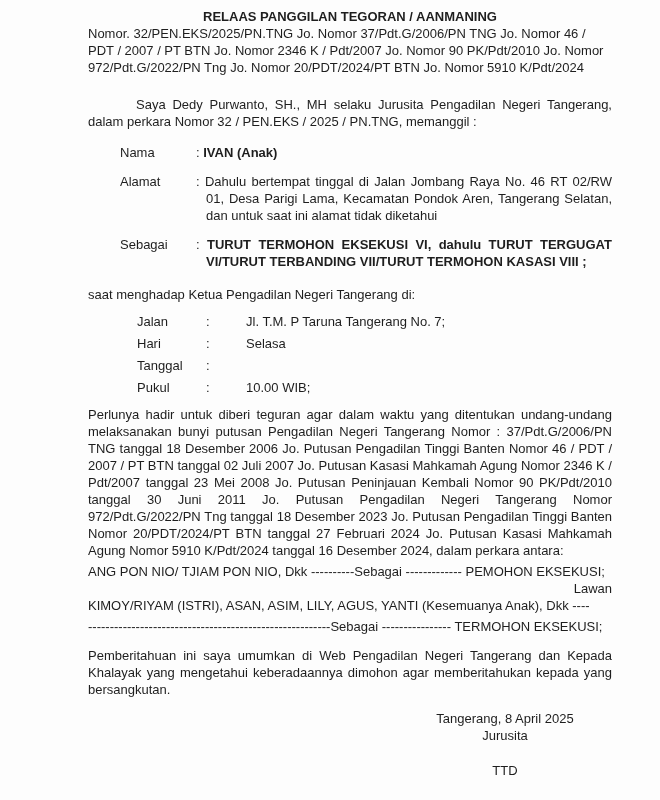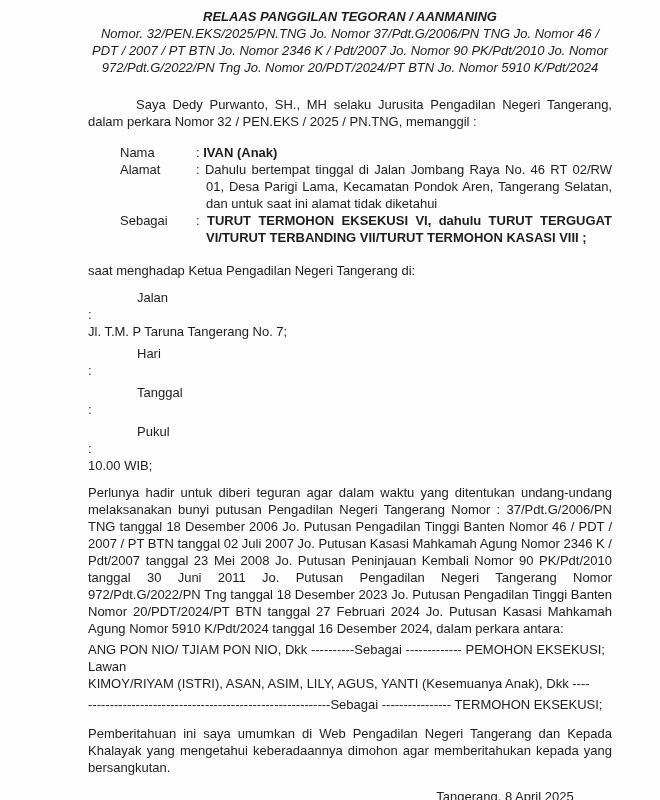--- a/index.html
+++ b/index.html
@@ -8,55 +8,55 @@
     height: 800px;
     overflow: hidden;
     background: #fdfdfd;
     color: #1e1e1e;
     font-family: "Liberation Sans", "DejaVu Sans", sans-serif;
     font-size: 13px;
     line-height: 17px;
   }
   .page { padding: 8px 48px 0 88px; }
 
-  .header { text-align: center; font-style: italic; }
+  .header { text-align: center; }
   .title { font-weight: bold; }
-  .case-numbers { text-align: center; }
+  .case-numbers { text-align: left; }
 
   .opening {
     margin-top: 20px;
     text-align: justify;
     text-indent: 48px;
   }
 
   .identity { margin-top: 14px; }
-  .id-row { display: flex; }
+  .id-row { display: flex; margin-top: 12px; }
   .id-label { flex: none; width: 76px; margin-left: 32px; }
   .id-value {
     flex: 1;
     text-align: justify;
     padding-left: 10px;
     text-indent: -10px;
   }
   .v-bold { font-weight: bold; }
 
   .summon { margin-top: 16px; }
 
   .schedule { margin-top: 10px; }
-  .sch-row { display: flex; margin-bottom: 5px; flex-direction: column; }
+  .sch-row { display: flex; margin-bottom: 5px; }
   .sch-label { flex: none; width: 69px; margin-left: 49px; }
   .sch-sep { flex: none; width: 40px; }
   .sch-value { flex: 1; }
 
   .body-par { margin-top: 10px; text-align: justify; }
 
   .parties { margin-top: 4px; }
   .party-line { white-space: nowrap; }
   .b { font-weight: normal; }
-  .versus { text-align: left; }
+  .versus { text-align: right; }
   .resp-role-line { margin-top: 4px; white-space: nowrap; }
 
   .closing { margin-top: 12px; text-align: justify; }
 
   .signature {
     margin-top: 12px;
     margin-left: 267px;
     width: 300px;
     text-align: center;
   }
@@ -94,20 +94,21 @@
 
   <div class="schedule">
     <div class="sch-row">
       <div class="sch-label">Jalan</div>
       <div class="sch-sep">:</div>
       <div class="sch-value">Jl. T.M. P Taruna Tangerang No. 7;</div>
     </div>
     <div class="sch-row">
       <div class="sch-label">Hari</div>
       <div class="sch-sep">:</div>
+      <div class="sch-value">Selasa</div>
     </div>
     <div class="sch-row">
       <div class="sch-label">Tanggal</div>
       <div class="sch-sep">:</div>
     </div>
     <div class="sch-row">
       <div class="sch-label">Pukul</div>
       <div class="sch-sep">:</div>
       <div class="sch-value">10.00 WIB;</div>
     </div>

